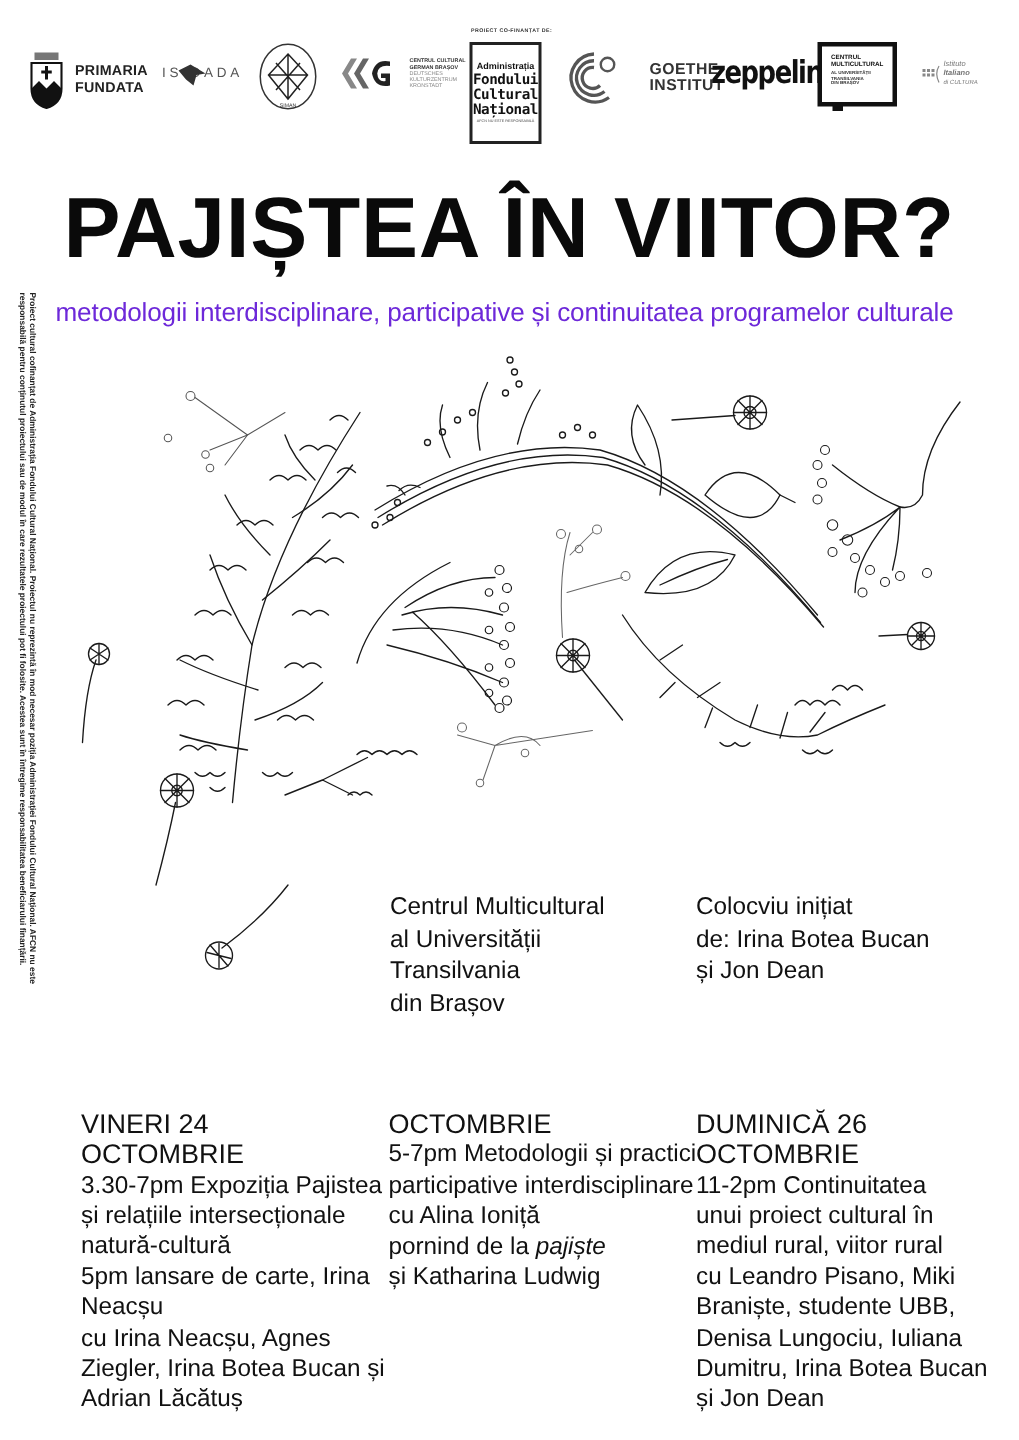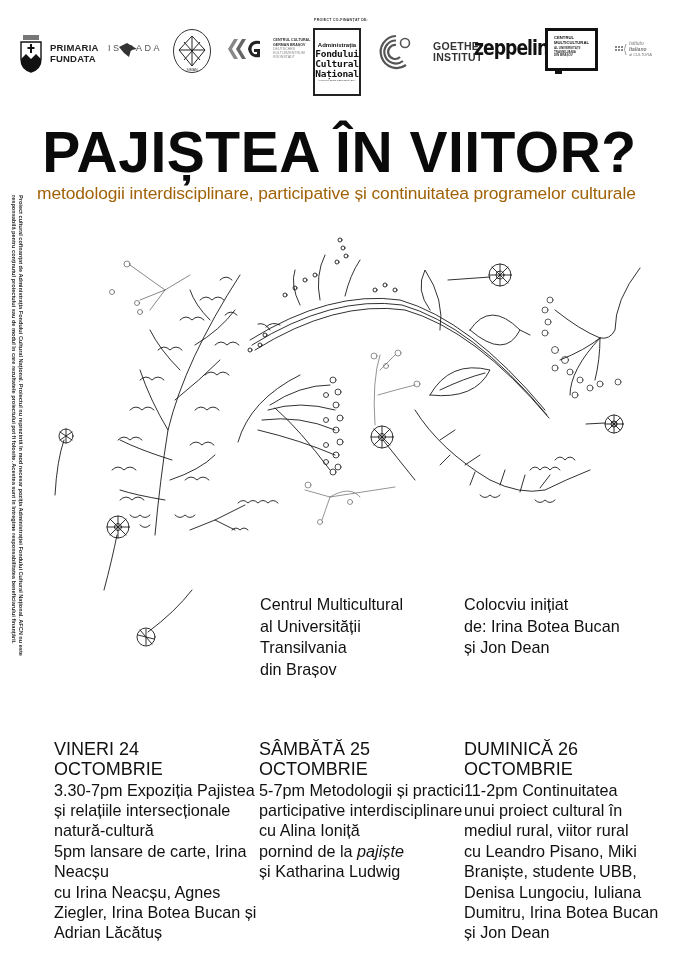--- a/index.html
+++ b/index.html
@@ -18,21 +18,21 @@
     .goethe { font-weight:700; font-size:10.5px; line-height:11px; color:#333; letter-spacing:0.3px; }
     .zeppelin { font-family:"DejaVu Sans", sans-serif; font-size:21px; font-weight:700; letter-spacing:-1.2px; color:#111; transform:scaleX(0.82); transform-origin:left center; }
     .cm-box { position:absolute; left:545px; top:28px; width:53px; height:43px; border:3px solid #111; box-sizing:border-box; padding:5px 0 0 6px; }
     .cm-box .t1 { font-size:4.2px; font-weight:700; line-height:4.6px; color:#111; }
     .cm-box .t2 { font-size:3px; line-height:3.6px; color:#333; margin-top:2px; font-weight:700; }
     .cm-tail { position:absolute; left:555px; top:68px; width:7px; height:6px; background:#111; }
     .iic { color:#777; font-size:5px; line-height:6px; font-style:italic; }
 
     
     .title { position:absolute; left:0; width:679px; top:119px; text-align:center; font-weight:700; font-size:57px; letter-spacing:0.5px; line-height:66px; color:#0a0a0a; }
-    .subtitle { position:absolute; left:37px; top:182px; font-size:17.4px; line-height:22px; color:#a16207; letter-spacing:-0.1px; }
+    .subtitle { position:absolute; left:37px; top:197px; font-size:17.4px; line-height:22px; color:#6d28d9; letter-spacing:-0.1px; }
 
     
     .vert { position:absolute; left:4px; top:195px; width:20px; height:530px; }
     .vert-inner { position:absolute; left:20px; top:0; width:530px; transform:rotate(90deg); transform-origin:0 0; font-size:5.6px; line-height:7px; font-weight:700; color:#222; white-space:nowrap; }
 
     
     .info { position:absolute; font-size:16.2px; line-height:21.5px; color:#111; }
     .day { position:absolute; font-size:16.2px; line-height:20.5px; color:#111; width:225px; }
     .day .head { font-weight:400; font-size:18px; line-height:20.3px; }
     .day .body { margin-top:0px; line-height:20.4px; }
@@ -319,21 +319,20 @@
     <span class="line">natură-cultură</span>
     <span class="line">5pm lansare de carte, Irina</span>
     <span class="line">Neacșu</span>
     <span class="line">cu Irina Neacșu, Agnes</span>
     <span class="line">Ziegler, Irina Botea Bucan și</span>
     <span class="line">Adrian Lăcătuș</span>
   </div>
 </div>
 
 <div class="day" style="left:259px; top:739px;">
-  <div class="head">SÂMBĂTĂ 25</div>
   <div class="head">OCTOMBRIE</div>
   <div class="body">
     <span class="line">5-7pm Metodologii și practici</span>
     <span class="line">participative interdisciplinare</span>
     <span class="line">cu Alina Ioniță</span>
     <span class="line"><span>pornind de la </span><em class="it">pajiște</em></span>
     <span class="line">și Katharina Ludwig</span>
   </div>
 </div>
 

